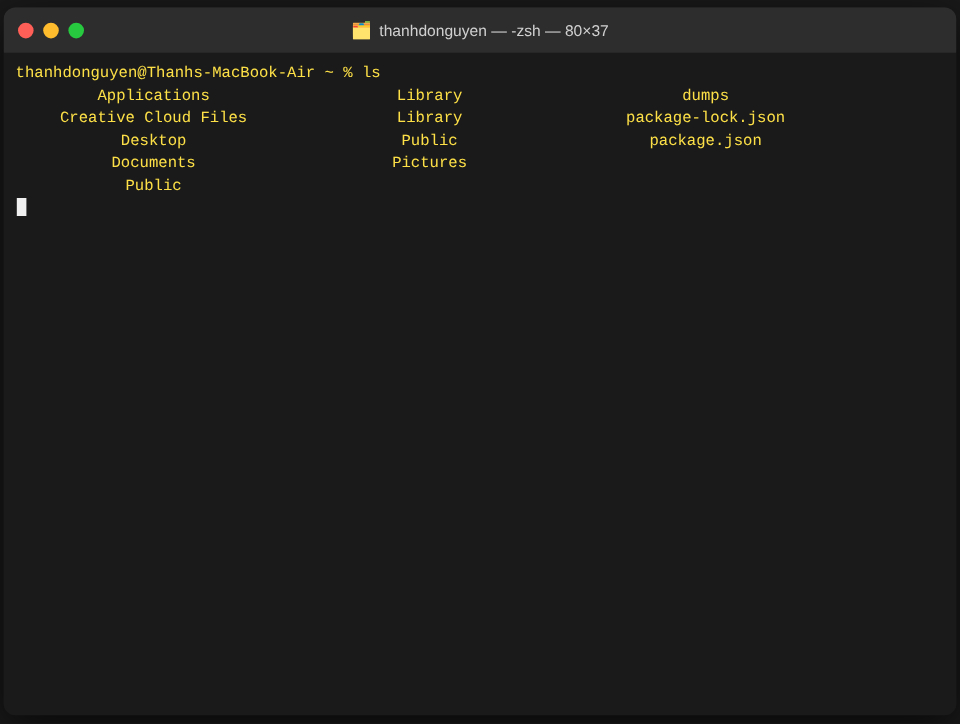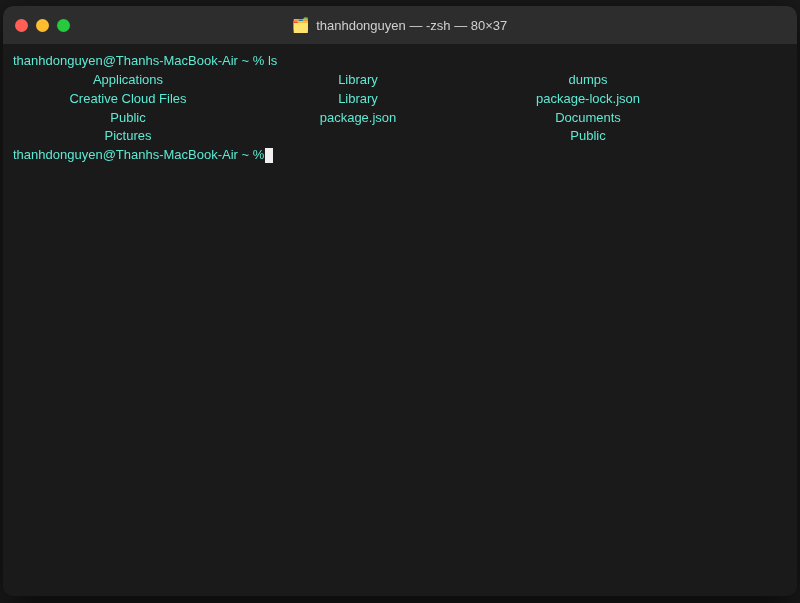--- a/index.html
+++ b/index.html
@@ -69,23 +69,23 @@
     }
 
     .titlebar-icon {
       font-size: 14px;
     }
 
     .terminal-body {
       background: #1a1a1a;
       flex: 1;
       padding: 8px 10px;
-      font-family: Liberation Sans, sans-serif;
+      font-family: Liberation Mono, monospace;
       font-size: 13px;
-      color: #5eead4;
+      color: #fde047;
       overflow: hidden;
     }
 
     .terminal-line {
       line-height: 1.45;
       white-space: pre;
     }
 
     .ls-grid {
       display: grid;
@@ -132,28 +132,28 @@
     <div class="terminal-line">thanhdonguyen@Thanhs-MacBook-Air ~ % ls</div>
     <div class="ls-grid">
       <div class="ls-item">Applications</div>
       <div class="ls-item">Library</div>
       <div class="ls-item">dumps</div>
 
       <div class="ls-item">Creative Cloud Files</div>
       <div class="ls-item">Library</div>
       <div class="ls-item">package-lock.json</div>
 
+      <div class="ls-item">Desktop</div>
       <div class="ls-item">Public</div>
       <div class="ls-item">package.json</div>
 
       <div class="ls-item">Documents</div>
       <div class="ls-item">Pictures</div>
       <div class="ls-item"></div>
 
       <div class="ls-item">Public</div>
       <div class="ls-item"></div>
     </div>
     <div class="prompt-line">
-      <span>thanhdonguyen@Thanhs-MacBook-Air ~ % </span>
       <span class="cursor"></span>
     </div>
   </div>
 </div>
 
 </body></html>

